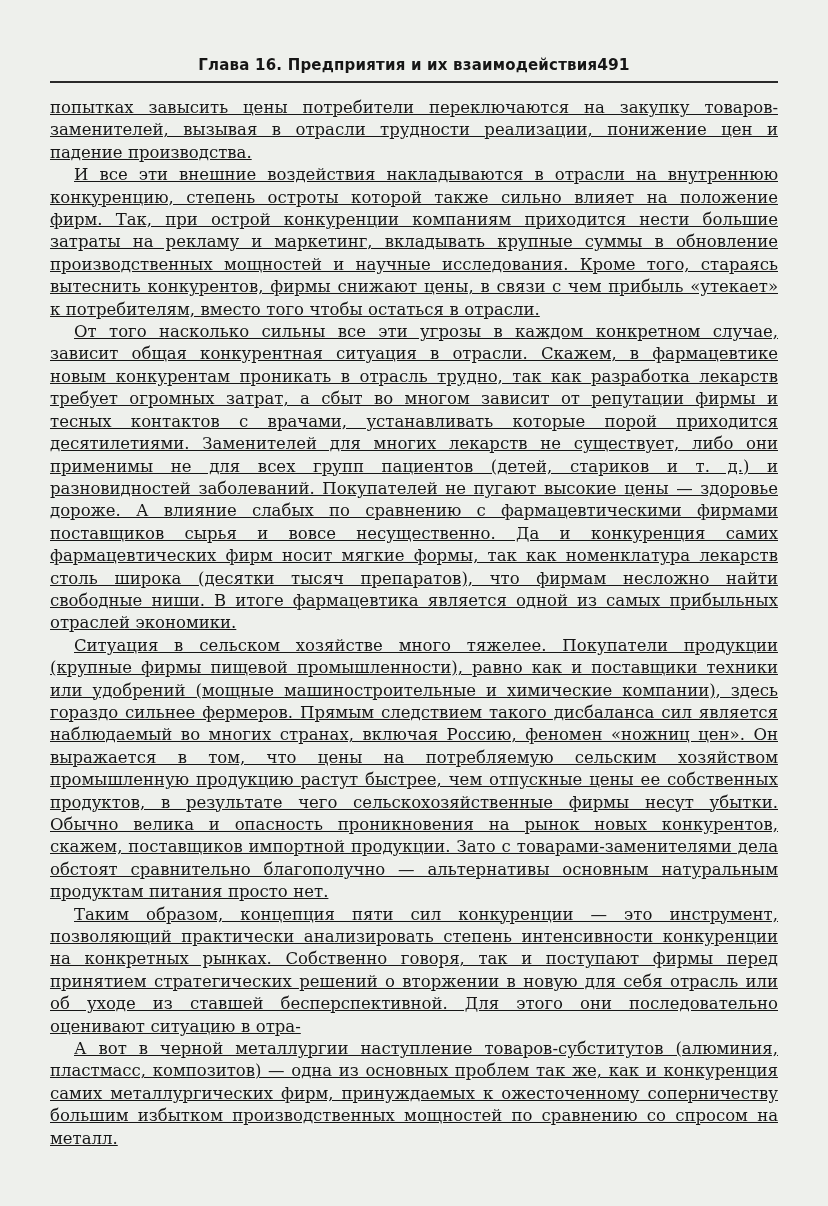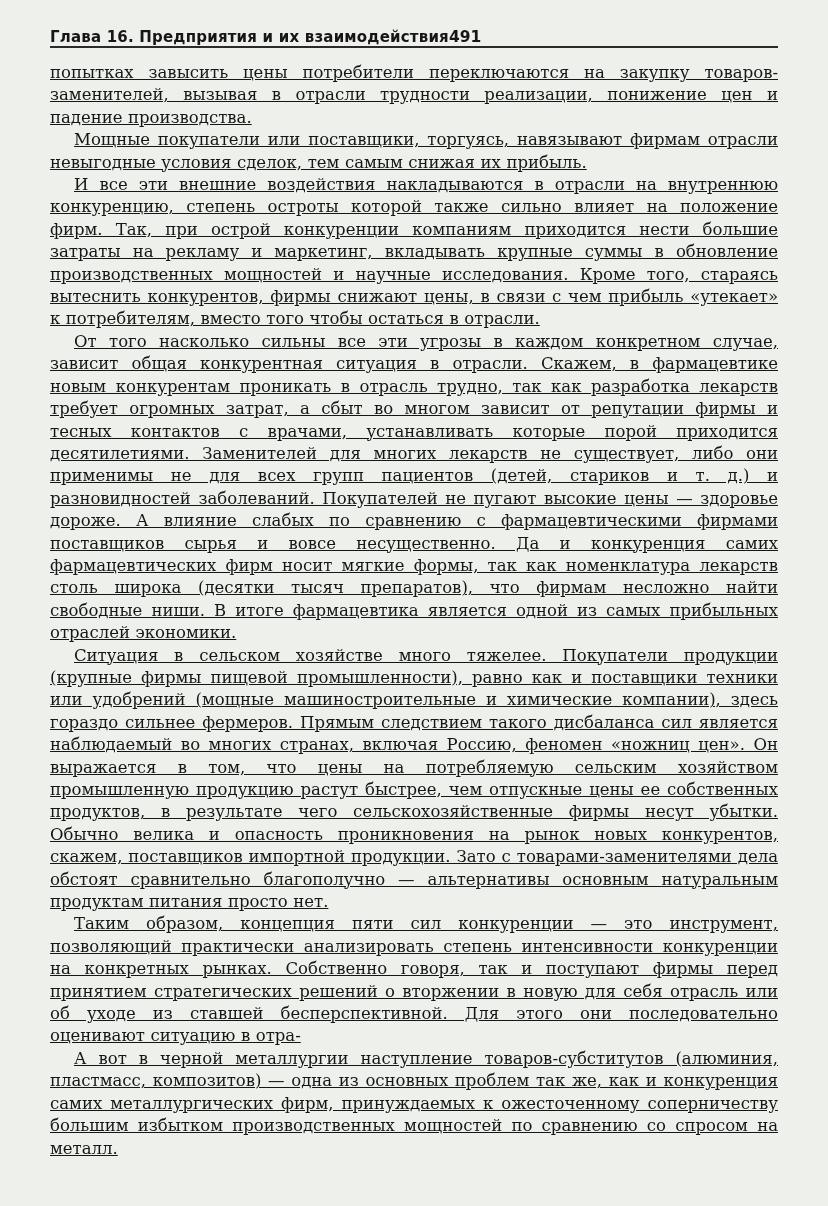--- a/index.html
+++ b/index.html
@@ -15,32 +15,34 @@
     box-sizing: border-box;
   }
   .page {
     box-sizing: border-box;
     width: 828px;
     min-height: 1206px;
     padding: 28px 50px 20px 50px;
   }
   .running-head {
     display: flex;
-    justify-content: flex-start;
+    justify-content: center;
     align-items: baseline;
     font-family: "DejaVu Sans", "Liberation Sans", sans-serif;
     font-weight: bold;
     font-size: 15px;
+    padding-bottom: 7px;
     border-bottom: 2px solid #2a2a2a;
   }
   .running-head .chapter {
     letter-spacing: 0.2px;
   }
   .running-head .pagenum {
     font-size: 15.5px;
+    margin-top: 28px;
   }
   .body-text {
     margin-top: 14px;
     text-decoration: underline;
   }
   .para {
     margin: 0;
     font-size: 16.5px;
     line-height: 22.4px;
     text-align: justify;
@@ -56,21 +58,20 @@
 
 <div class="page">
 
   <div class="running-head">
     <span class="chapter">Глава 16. Предприятия и их взаимодействия</span>
     <span class="pagenum">491</span>
   </div>
 
   <div class="body-text">
     <p class="para first">попытках завысить цены потребители переключаются на закупку товаров-заменителей, вызывая в отрасли трудности реализации, понижение цен и падение производства.</p>
-    <p class="para">Мощные покупатели или поставщики, торгуясь, навязывают фирмам отрасли невыгодные условия сделок, тем самым снижая их прибыль.</p>
     <p class="para">И все эти внешние воздействия накладываются в отрасли на внутреннюю конкуренцию, степень остроты которой также сильно влияет на положение фирм. Так, при острой конкуренции компаниям приходится нести большие затраты на рекламу и маркетинг, вкладывать крупные суммы в обновление производственных мощностей и научные исследования. Кроме того, стараясь вытеснить конкурентов, фирмы снижают цены, в связи с чем прибыль «утекает» к потребителям, вместо того чтобы остаться в отрасли.</p>
     <p class="para">От того насколько сильны все эти угрозы в каждом конкретном случае, зависит общая конкурентная ситуация в отрасли. Скажем, в фармацевтике новым конкурентам проникать в отрасль трудно, так как разработка лекарств требует огромных затрат, а сбыт во многом зависит от репутации фирмы и тесных контактов с врачами, устанавливать которые порой приходится десятилетиями. Заменителей для многих лекарств не существует, либо они применимы не для всех групп пациентов (детей, стариков и т. д.) и разновидностей заболеваний. Покупателей не пугают высокие цены — здоровье дороже. А влияние слабых по сравнению с фармацевтическими фирмами поставщиков сырья и вовсе несущественно. Да и конкуренция самих фармацевтических фирм носит мягкие формы, так как номенклатура лекарств столь широка (десятки тысяч препаратов), что фирмам несложно найти свободные ниши. В итоге фармацевтика является одной из самых прибыльных отраслей экономики.</p>
     <p class="para">Ситуация в сельском хозяйстве много тяжелее. Покупатели продукции (крупные фирмы пищевой промышленности), равно как и поставщики техники или удобрений (мощные машиностроительные и химические компании), здесь гораздо сильнее фермеров. Прямым следствием такого дисбаланса сил является наблюдаемый во многих странах, включая Россию, феномен «ножниц цен». Он выражается в том, что цены на потребляемую сельским хозяйством промышленную продукцию растут быстрее, чем отпускные цены ее собственных продуктов, в результате чего сельскохозяйственные фирмы несут убытки. Обычно велика и опасность проникновения на рынок новых конкурентов, скажем, поставщиков импортной продукции. Зато с товарами-заменителями дела обстоят сравнительно благополучно — альтернативы основным натуральным продуктам питания просто нет.</p>
     <p class="para">Таким образом, концепция пяти сил конкуренции — это инструмент, позволяющий практически анализировать степень интенсивности конкуренции на конкретных рынках. Собственно говоря, так и поступают фирмы перед принятием стратегических решений о вторжении в новую для себя отрасль или об уходе из ставшей бесперспективной. Для этого они последовательно оценивают ситуацию в отра-</p>
     <p class="para">А вот в черной металлургии наступление товаров-субститутов (алюминия, пластмасс, композитов) — одна из основных проблем так же, как и конкуренция самих металлургических фирм, принуждаемых к ожесточенному соперничеству большим избытком производственных мощностей по сравнению со спросом на металл.</p>
   </div>
 
 </div>
 
 </body></html>

